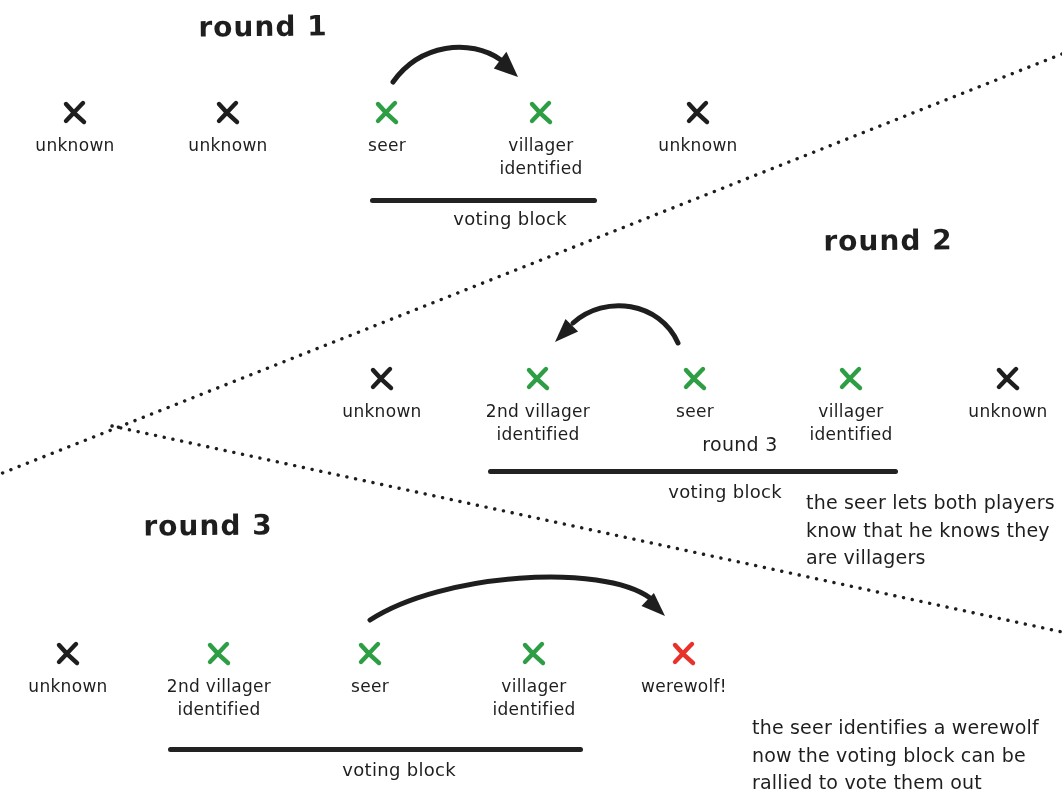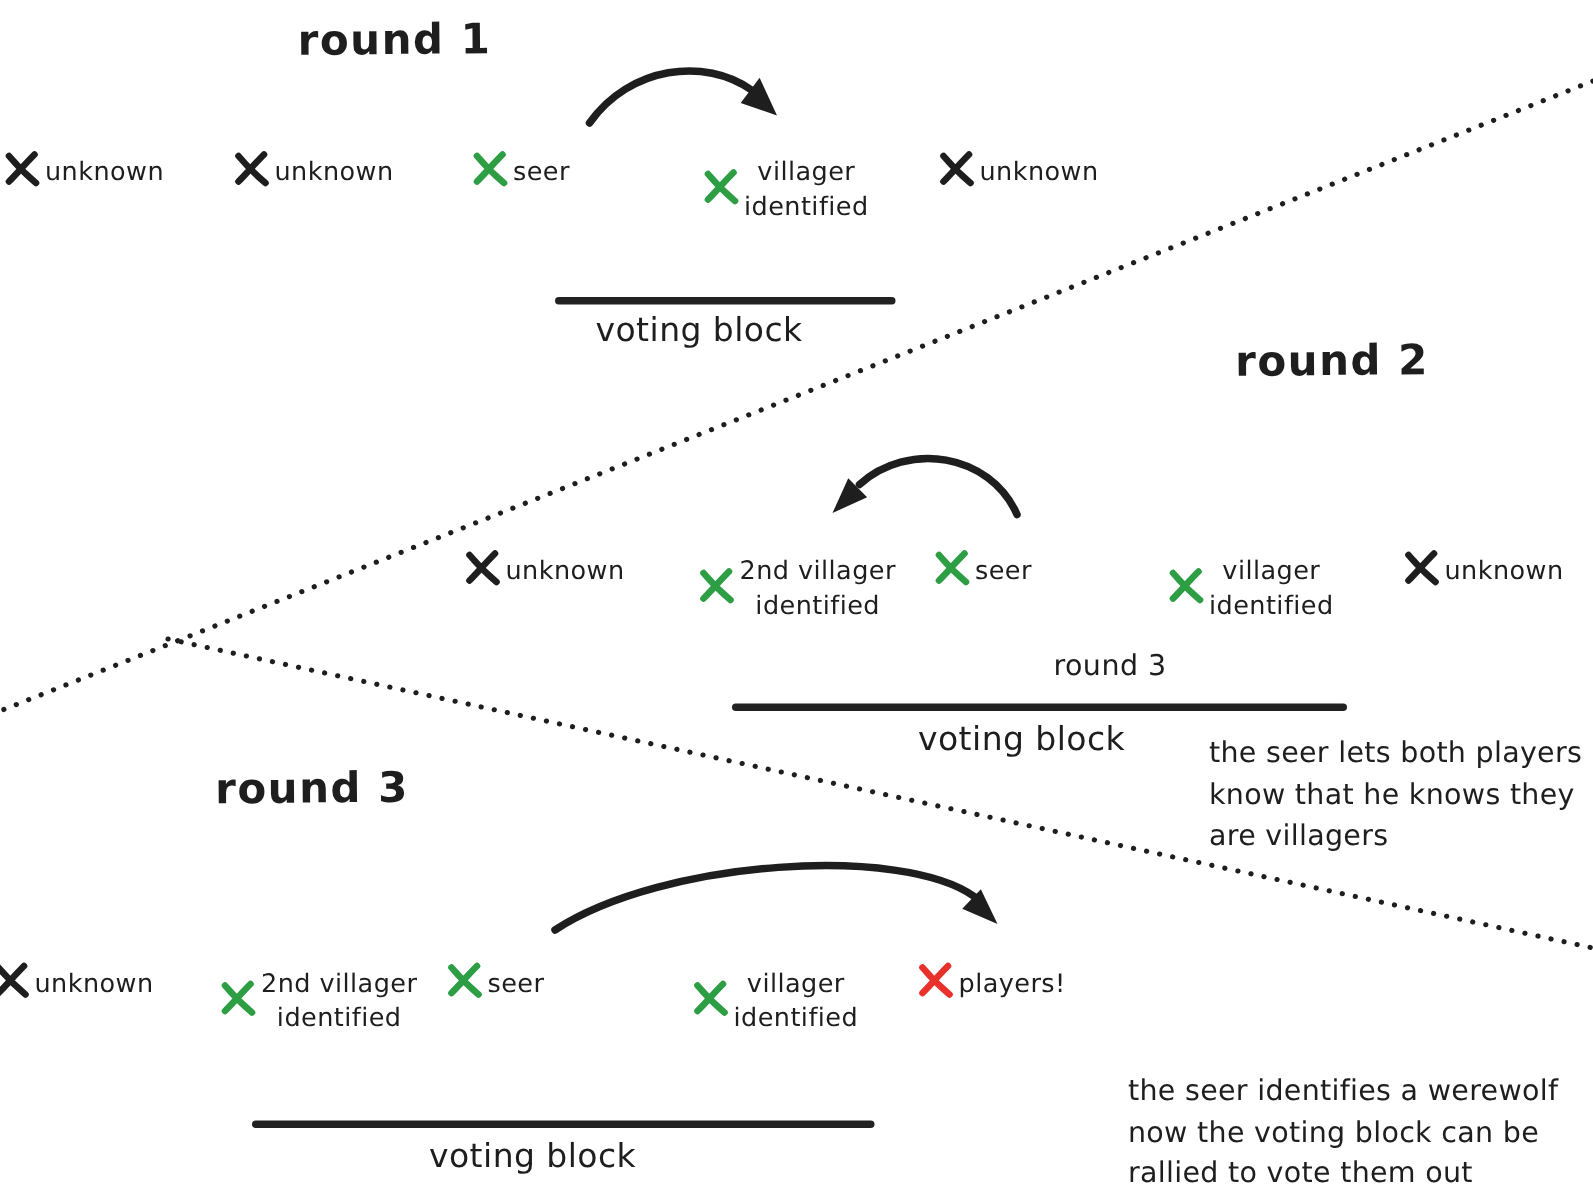--- a/index.html
+++ b/index.html
@@ -16,21 +16,21 @@
   .round-title{
     font-size:28px;
     font-weight:bold;
     text-align:center;
     letter-spacing:1px;
     transform:rotate(-0.5deg);
   }
   .player{
     width:150px;
     display:flex;
-    flex-direction:row;
+    flex-direction:column;
     align-items:center;
   }
   .xmark{display:block;}
   .player-label{
     margin-top:7px;
     font-size:17px;
     line-height:23px;
     text-align:center;
     white-space:pre-line;
     letter-spacing:0.3px;
@@ -39,22 +39,22 @@
     font-size:19px;
     text-align:center;
     letter-spacing:0.3px;
   }
   .vote-line{
     height:5px;
     background:#222222;
     border-radius:3px;
   }
   .vote-label{
-    font-size:22px;
-    text-align:left;
+    font-size:18px;
+    text-align:right;
     width:170px;
     letter-spacing:0.3px;
   }
   .caption{
     font-size:19px;
     line-height:27.5px;
     white-space:pre-line;
     letter-spacing:0.2px;
   }
   svg{overflow:visible;}
@@ -203,21 +203,21 @@
       <path d="M6 7 C 11 13, 18 20, 24 25 M23 6 C 17 12, 11 19, 6 24" fill="none" stroke-width="4.4" stroke-linecap="round" stroke="#2e9e44"></path>
     </svg>
     <div class="player-label">villager
 identified</div>
   </div>
 
   <div class="abs player" style="left:609px;top:638px;">
     <svg class="xmark" width="30" height="30" viewBox="0 0 30 30">
       <path d="M6 7 C 11 13, 18 20, 24 25 M23 6 C 17 12, 11 19, 6 24" fill="none" stroke-width="4.4" stroke-linecap="round" stroke="#e8312a"></path>
     </svg>
-    <div class="player-label">players!</div>
+    <div class="player-label">werewolf!</div>
   </div>
 
   <div class="abs vote-line" style="left:168px;top:747px;width:415px;"></div>
   <div class="abs vote-label" style="left:286px;top:759px;">voting block</div>
 
   <div class="abs caption" style="left:752px;top:696px;width:290px;margin-top:18px;">the seer identifies a werewolf
 now the voting block can be
 rallied to vote them out</div>
 
 </div>

